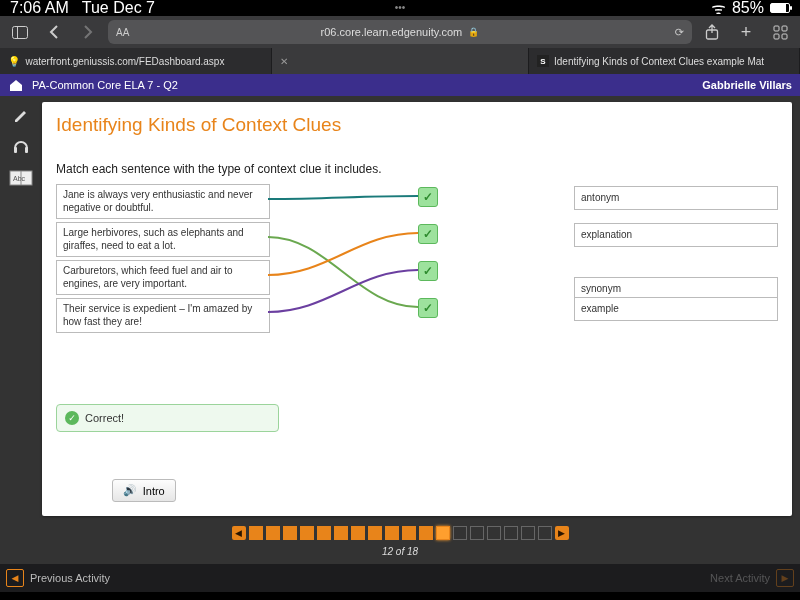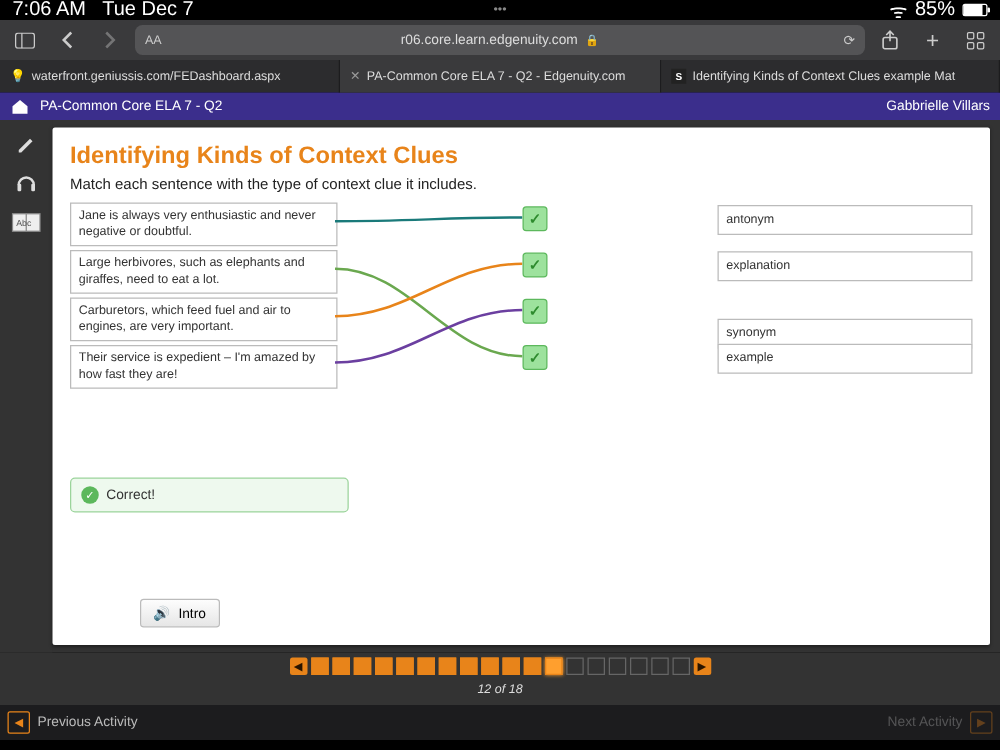--- a/index.html
+++ b/index.html
@@ -15,21 +15,21 @@
   .tab{height:26px;display:flex;align-items:center;padding:0 8px;gap:5px;border-right:1px solid #1c1c1e;white-space:nowrap;overflow:hidden}
   .tab.active{background:#3a3a3c}
   .bulb{color:#ffcc00}
   .crumb{height:22px;background:#3b2e8c;color:#fff;font-size:11px;display:flex;align-items:center;padding:0 8px;justify-content:space-between}
   .crumb .home{width:16px;height:16px;margin-right:8px}
   .crumb-left{display:flex;align-items:center}
   .body{display:flex;height:426px;background:#333}
   .side{width:42px;background:#333;display:flex;flex-direction:column;align-items:center;padding-top:6px;gap:8px}
   .side-ic{width:28px;height:24px;display:flex;align-items:center;justify-content:center;color:#ccc}
   .content{flex:1;background:#fff;margin:6px 8px 6px 0;border-radius:2px;box-shadow:0 1px 3px rgba(0,0,0,.4);position:relative;padding:12px 14px}
-  h1{color:#e8841a;font-size:19px;font-weight:700;margin:0 0 4px 0}
+  h1{color:#e8841a;font-size:19px;font-weight:400;margin:0 0 26px 0}
   .instr{font-size:12px;color:#222;margin-bottom:8px}
   .match{position:relative;height:160px}
   .lbox,.rbox{position:absolute;border:1px solid #bbb;font-size:10px;color:#333;padding:4px 6px;background:#fff;line-height:1.25}
   .lbox{left:0;width:200px}
   .rbox{right:0;width:190px;height:14px;display:flex;align-items:center}
   .chk{position:absolute;width:18px;height:18px;background:#9de29d;border:1px solid #5cb85c;border-radius:3px;display:flex;align-items:center;justify-content:center;color:#2e8b2e;font-size:12px;font-weight:bold}
   svg.lines{position:absolute;left:212px;top:0;width:150px;height:160px}
   .feedback{margin-top:60px;width:205px;border:1px solid #9bd49b;background:#eef9ee;border-radius:4px;padding:6px 8px;font-size:11px;color:#333;display:flex;align-items:center;gap:6px}
   .fb-ic{width:14px;height:14px;border-radius:50%;background:#5cb85c;color:#fff;display:flex;align-items:center;justify-content:center;font-size:9px}
   .intro{position:absolute;left:70px;bottom:14px;background:linear-gradient(#fdfdfd,#e6e6e6);border:1px solid #bbb;border-radius:3px;padding:4px 10px;font-size:11px;display:flex;align-items:center;gap:6px}
@@ -106,36 +106,35 @@
   </div>
 </div>
 
 <div class="tabs">
   <div class="tab" style="width:255px">
     <span class="bulb">💡</span>
     <span>waterfront.geniussis.com/FEDashboard.aspx</span>
   </div>
   <div class="tab active" style="width:240px">
     <span style="color:#999">✕</span>
-    <span>PA-Common Core ELA 7 - Q2 - Edgenuity.com</span>
   </div>
   <div class="tab" style="flex:1">
     <span style="width:12px;height:12px;background:#222;color:#fff;font-size:8px;display:flex;align-items:center;justify-content:center;font-weight:bold">S</span>
     <span>Identifying Kinds of Context Clues example Mat</span>
   </div>
 </div>
 
 <div class="crumb">
   <div class="crumb-left">
     <svg class="home" viewBox="0 0 16 16">
         <path d="M2 8l6-5 6 5v6H2z" fill="#fff"></path>
       </svg>
     <span>PA-Common Core ELA 7 - Q2</span>
   </div>
-  <span style="font-weight:400">Gabbrielle Villars</span>
+  <span style="font-weight:700">Gabbrielle Villars</span>
 </div>
 
 <div class="body">
   <div class="side">
     <div class="side-ic">
         <svg width="18" height="18" viewBox="0 0 18 18">
           <path d="M3 15l9-9 2 2-9 9H3v-2z" fill="#ddd"></path>
         </svg>
       </div>
     <div class="side-ic">

